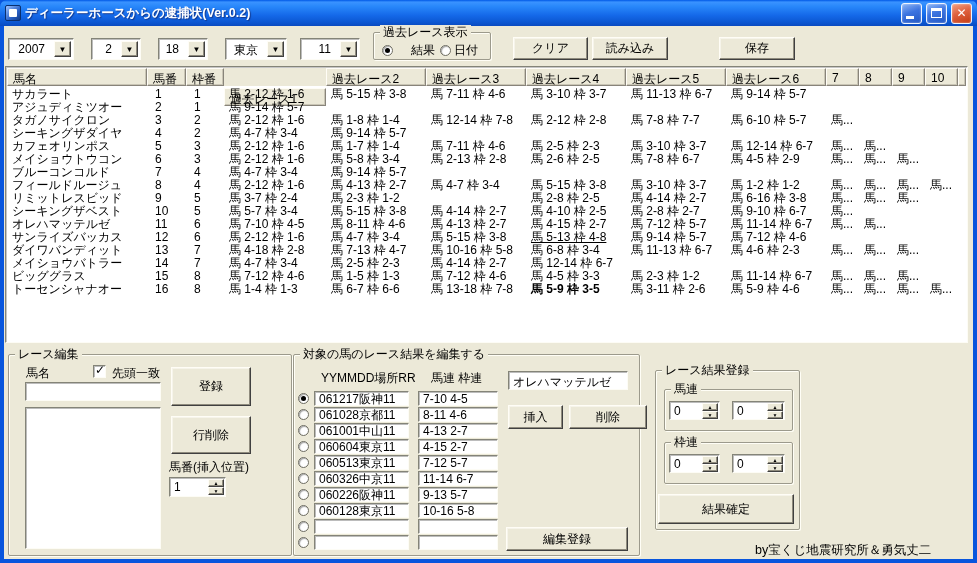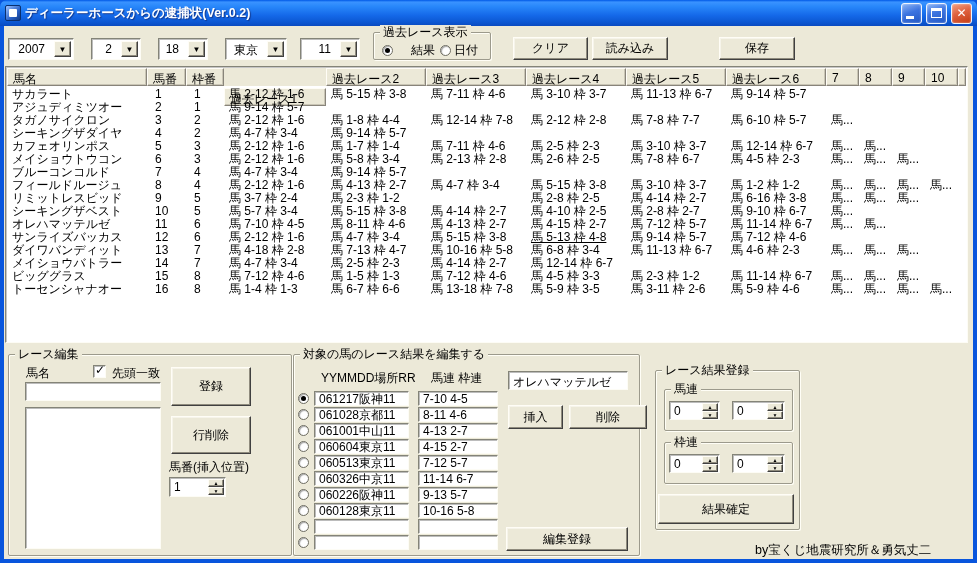--- a/index.html
+++ b/index.html
@@ -181,21 +181,21 @@
           <div class="tcell" style="width: 33px;"></div>
           <div class="tcell" style="width: 33px;"></div>
           <div class="tcell" style="width: 33px;"></div>
           <div class="tcell" style="width: 33px;"></div>
         </div>
         <div class="trow">
           <div class="tcell" style="width: 140px;">タガノサイクロン</div>
           <div class="tcell n" style="width: 39px;">3</div>
           <div class="tcell n" style="width: 38px;">2</div>
           <div class="tcell" style="width: 102px;">馬 2-12 枠 1-6</div>
-          <div class="tcell" style="width: 100px;">馬 1-8 枠 4-4</div>
+          <div class="tcell" style="width: 100px;">馬 1-8 枠 1-4</div>
           <div class="tcell" style="width: 100px;">馬 12-14 枠 7-8</div>
           <div class="tcell" style="width: 100px;">馬 2-12 枠 2-8</div>
           <div class="tcell" style="width: 100px;">馬 7-8 枠 7-7</div>
           <div class="tcell" style="width: 100px;">馬 6-10 枠 5-7</div>
           <div class="tcell" style="width: 33px;">馬...</div>
           <div class="tcell" style="width: 33px;"></div>
           <div class="tcell" style="width: 33px;"></div>
           <div class="tcell" style="width: 33px;"></div>
         </div>
         <div class="trow">
@@ -230,21 +230,21 @@
         </div>
         <div class="trow">
           <div class="tcell" style="width: 140px;">メイショウトウコン</div>
           <div class="tcell n" style="width: 39px;">6</div>
           <div class="tcell n" style="width: 38px;">3</div>
           <div class="tcell" style="width: 102px;">馬 2-12 枠 1-6</div>
           <div class="tcell" style="width: 100px;">馬 5-8 枠 3-4</div>
           <div class="tcell" style="width: 100px;">馬 2-13 枠 2-8</div>
           <div class="tcell" style="width: 100px;">馬 2-6 枠 2-5</div>
           <div class="tcell" style="width: 100px;">馬 7-8 枠 6-7</div>
-          <div class="tcell" style="width: 100px;">馬 4-5 枠 2-3</div>
+          <div class="tcell" style="width: 100px;">馬 4-5 枠 2-9</div>
           <div class="tcell" style="width: 33px;">馬...</div>
           <div class="tcell" style="width: 33px;">馬...</div>
           <div class="tcell" style="width: 33px;">馬...</div>
           <div class="tcell" style="width: 33px;"></div>
         </div>
         <div class="trow">
           <div class="tcell" style="width: 140px;">ブルーコンコルド</div>
           <div class="tcell n" style="width: 39px;">7</div>
           <div class="tcell n" style="width: 38px;">4</div>
           <div class="tcell" style="width: 102px;">馬 4-7 枠 3-4</div>
@@ -378,21 +378,21 @@
           <div class="tcell" style="width: 33px;">馬...</div>
           <div class="tcell" style="width: 33px;"></div>
         </div>
         <div class="trow">
           <div class="tcell" style="width: 140px;">トーセンシャナオー</div>
           <div class="tcell n" style="width: 39px;">16</div>
           <div class="tcell n" style="width: 38px;">8</div>
           <div class="tcell" style="width: 102px;">馬 1-4 枠 1-3</div>
           <div class="tcell" style="width: 100px;">馬 6-7 枠 6-6</div>
           <div class="tcell" style="width: 100px;">馬 13-18 枠 7-8</div>
-          <div class="tcell" style="width: 100px;">馬 5-9 枠 3-5</div>
+          <div class="tcell" style="width: 100px; font-weight: bold;">馬 5-9 枠 3-5</div>
           <div class="tcell" style="width: 100px;">馬 3-11 枠 2-6</div>
           <div class="tcell" style="width: 100px;">馬 5-9 枠 4-6</div>
           <div class="tcell" style="width: 33px;">馬...</div>
           <div class="tcell" style="width: 33px;">馬...</div>
           <div class="tcell" style="width: 33px;">馬...</div>
           <div class="tcell" style="width: 33px;">馬...</div>
         </div>
       </div>
   </div>
 

